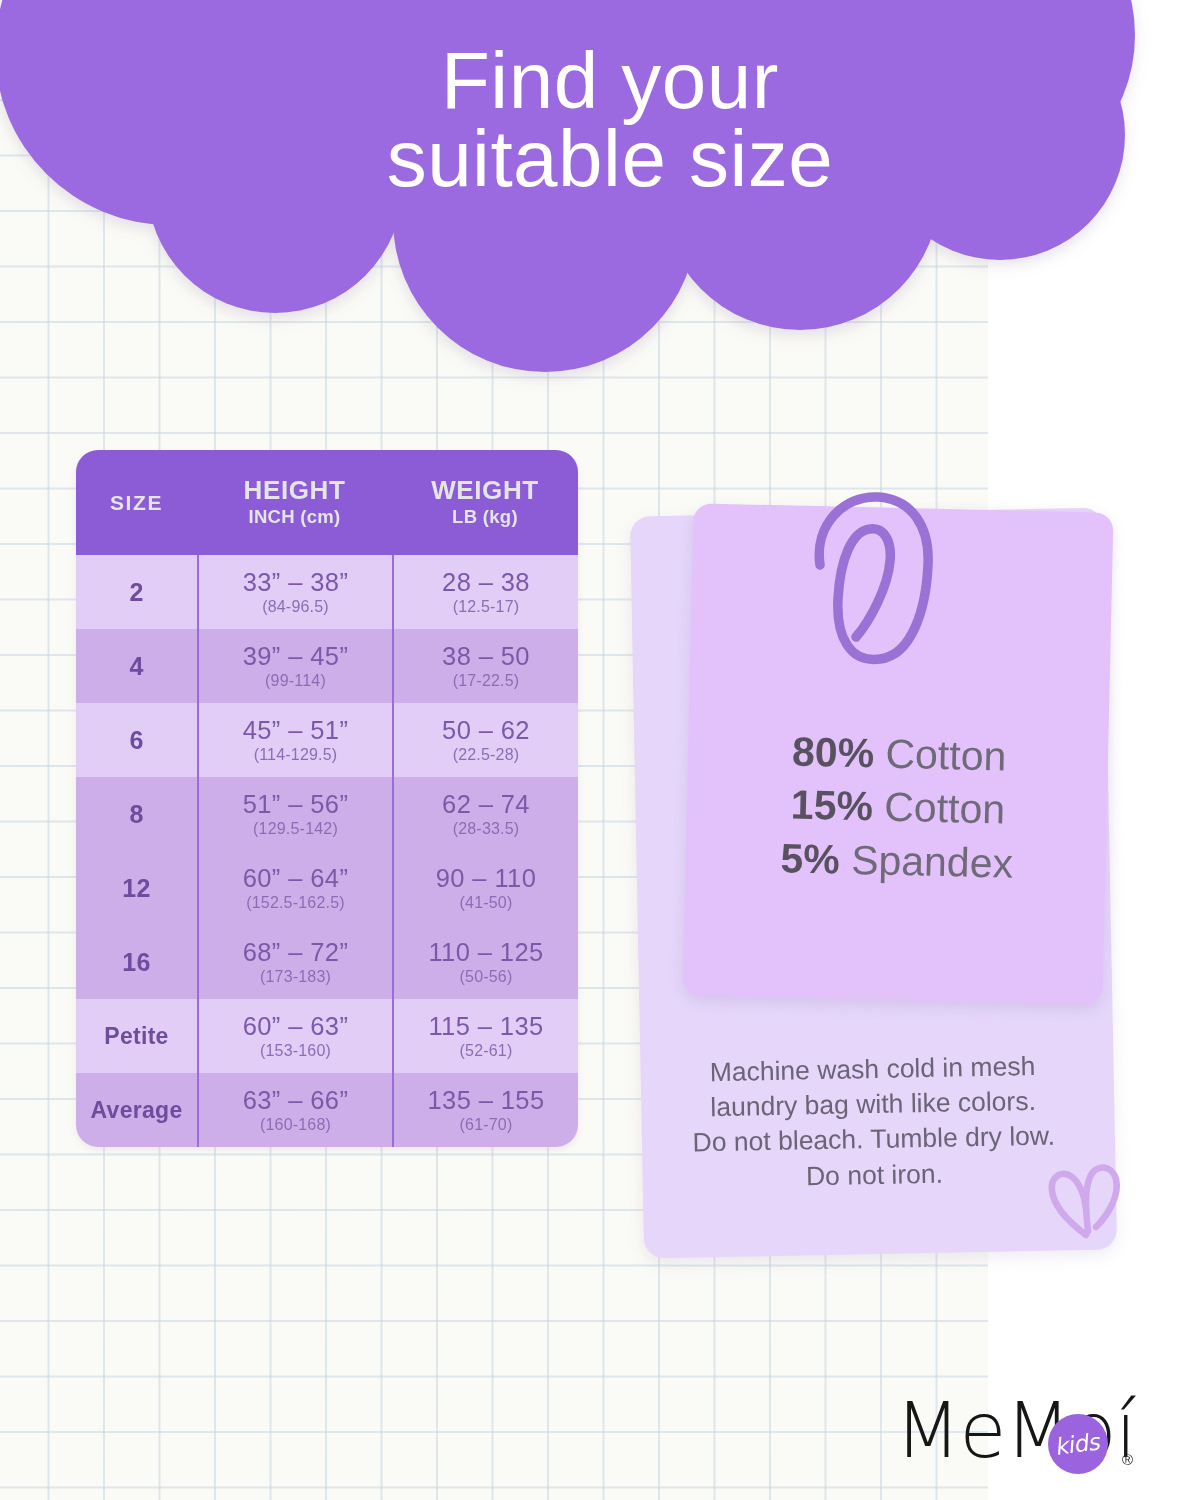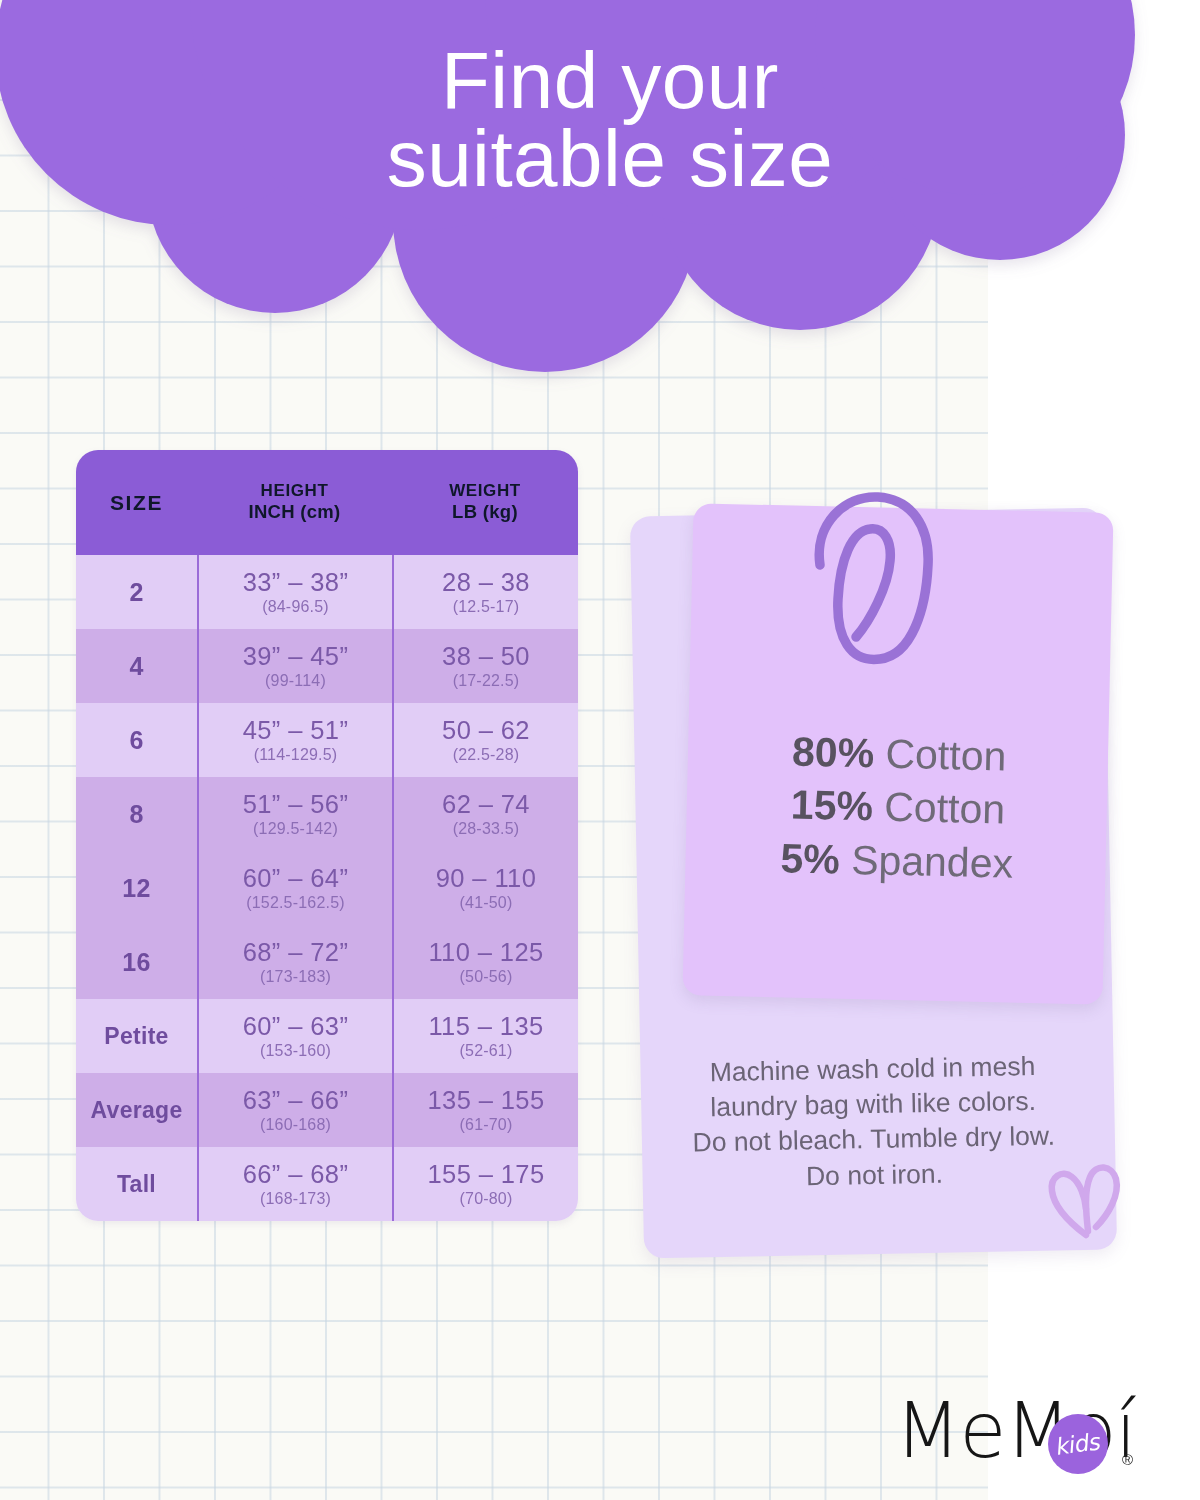--- a/index.html
+++ b/index.html
@@ -50,23 +50,23 @@
     border-radius:22px;
     overflow:hidden;
     box-shadow:0 3px 7px rgba(120,100,150,0.10);
   }
   .trow { display:flex; width:100%; }
 
   .thead { background:#8B5CD6; height:105px; }
   .thead .cell {
     display:flex; flex-direction:column;
     align-items:center; justify-content:center;
-    color:#0f172a;
-  }
-  .th-main { font-size:17px; font-weight:bold; letter-spacing:0.6px; line-height:1.06; }
+    color:#e5e5e5;
+  }
+  .th-main { font-size:26px; font-weight:bold; letter-spacing:0.6px; line-height:1.06; }
   .th-sub  { font-size:18.5px; font-weight:bold; letter-spacing:0.3px; margin-top:1px; }
   .th-size { font-size:21px; font-weight:bold; letter-spacing:1.6px; }
 
   .cell { display:flex; flex-direction:column; align-items:center; justify-content:center; }
   .c-size   { width:121px; flex:0 0 121px; }
   .c-height { width:195px; flex:0 0 195px; }
   .c-weight { width:186px; flex:0 0 186px; }
 
   .tbody .trow { height:74px; position:relative; }
   .tbody .trow.light { background:#E1CDF6; }
@@ -299,33 +299,20 @@
           </div>
           <div class="cell c-height">
             <div class="v-main">63” – 66”</div>
             <div class="v-sub">(160-168)</div>
           </div>
           <div class="cell c-weight">
             <div class="v-main">135 – 155</div>
             <div class="v-sub">(61-70)</div>
           </div>
         </div>
-        <div class="trow light">
-          <div class="cell c-size">
-            <div class="v-size word">Tall</div>
-          </div>
-          <div class="cell c-height">
-            <div class="v-main">66” – 68”</div>
-            <div class="v-sub">(168-173)</div>
-          </div>
-          <div class="cell c-weight">
-            <div class="v-main">155 – 175</div>
-            <div class="v-sub">(70-80)</div>
-          </div>
-        </div>
       </div>
   </div>
 
   <div id="card-back"></div>
   <div id="card-front"></div>
 
   <svg id="paperclip" viewBox="0 0 170 185">
     <path d="M20 78 C14 38 44 8 78 10 C112 12 130 40 128 78 C126 122 112 168 80 172
              C50 176 36 150 38 112 C40 72 52 44 70 42 C84 40 92 54 90 74
              C88 100 70 134 56 150" fill="none" stroke="#9A72D6" stroke-width="9.5" stroke-linecap="round" stroke-linejoin="round"></path>

